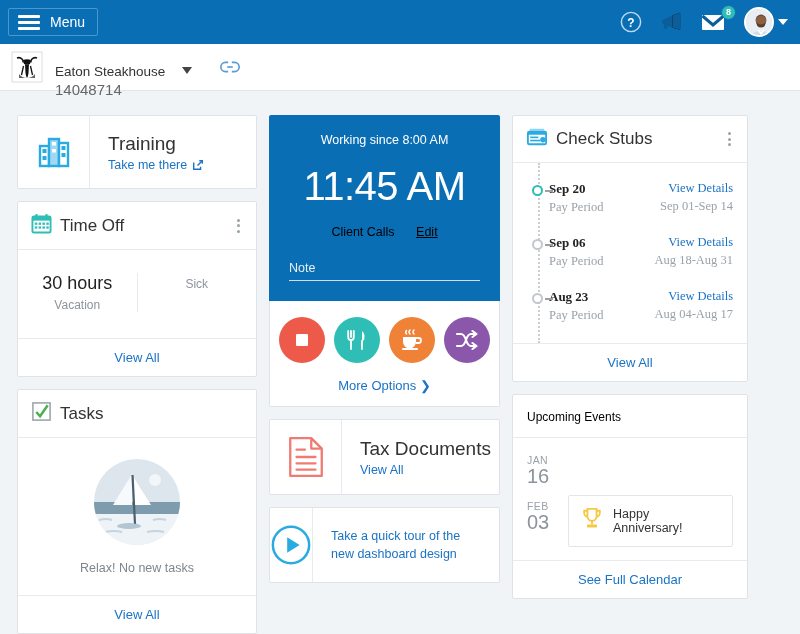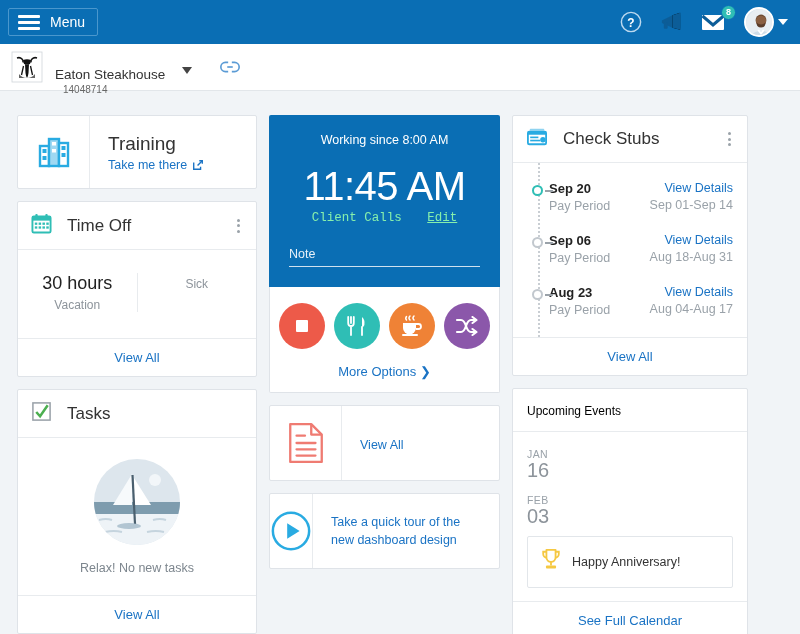--- a/index.html
+++ b/index.html
@@ -46,41 +46,41 @@
   }
 
   
   .companybar {
     height: 47px; background: #fff; border-bottom: 1px solid #e2e6ea;
     display: flex; align-items: center; padding: 0 10px; gap: 11px;
   }
   .logo-box { width: 34px; height: 34px; display: flex; align-items: center; justify-content: center; }
   .company-text { line-height: 1.15; }
   .company-name { font-size: 13.5px; color: #333; margin-top: 28px; }
-  .company-id { font-size: 10px; color: #666; margin-top: 1px; margin-left: 8px; }
+  .company-id { font-size: 15px; color: #666; margin-top: 1px; }
   .caret-dark {
     width: 0; height: 0; border-left: 5px solid transparent;
     border-right: 5px solid transparent; border-top: 7px solid #444;
     margin-left: 6px; margin-top: 6px; cursor: pointer;
   }
   .link-icon { margin-left: 16px; cursor: pointer; display: flex; }
 
   
   .page { display: flex; gap: 12px; padding: 24px 17px; align-items: flex-start; }
   .col { display: flex; flex-direction: column; gap: 12px; }
   .col-left  { width: 240px; }
   .col-mid   { width: 231px; }
   .col-right { width: 236px; }
 
   .card {
     background: #fff; border: 1px solid #dfe3e8; border-radius: 2px;
   }
   .card-head {
     display: flex; align-items: center; padding: 11px 13px;
-    border-bottom: 1px solid #e8ebee; gap: 15px;
+    border-bottom: 1px solid #e8ebee; gap: 8px;
   }
   .card-title { font-size: 17px; color: #333; font-weight: normal; }
   .kebab { margin-left: auto; display: flex; flex-direction: column; gap: 2.5px; cursor: pointer; padding: 3px; }
   .kebab i { width: 3px; height: 3px; border-radius: 50%; background: #9aa2a9; display: block; }
   .card-foot {
     border-top: 1px solid #e8ebee; text-align: center;
     padding: 11px 0; font-size: 13px; color: #1a73c4; cursor: pointer;
   }
 
   
@@ -101,37 +101,37 @@
   .to-lbl { font-size: 12px; color: #8d949b; margin-top: 4px; }
 
   
   .tasks-body { padding: 18px 0 20px; text-align: center; }
   .tasks-msg { font-size: 12.5px; color: #7d868e; margin-top: 9px; }
 
   
   .clock-card { background: #0a6eb4; border-radius: 2px 2px 0 0; padding: 18px 20px 20px; }
   .clock-since { text-align: center; color: #fff; font-size: 12.5px; }
   .clock-time { text-align: center; color: #fff; font-size: 40px; font-weight: normal; letter-spacing: -0.5px; margin-top: 17px; }
-  .clock-sub { text-align: center; color: #86efac; font-size: 12.5px; margin-top: 2px; font-family: Liberation Mono, monospace; }
+  .clock-sub { text-align: center; color: #000000; font-size: 12.5px; margin-top: 16px; }
   .clock-sub .edit { text-decoration: underline; margin-left: 18px; cursor: pointer; }
   .note-field {
     margin-top: 22px; border-bottom: 1px solid #cfe1ef;
     color: #e6f0f8; font-size: 12.5px; padding-bottom: 5px; cursor: text;
   }
   .actions { background: #fff; border: 1px solid #dfe3e8; border-top: none; border-radius: 0 0 2px 2px; padding: 16px 0 13px; }
   .action-row { display: flex; justify-content: center; gap: 9px; }
   .abtn { width: 46px; height: 46px; border-radius: 50%; display: flex; align-items: center; justify-content: center; cursor: pointer; }
   .more-opt { text-align: center; font-size: 13px; color: #1a73c4; margin-top: 15px; cursor: pointer; }
 
   
   .tour-body { padding: 18px 16px 18px 18px; display: flex; align-items: center; }
   .tour-text { font-size: 12.5px; color: #1a73c4; line-height: 1.45; cursor: pointer; }
 
   
-  .stubs-body { padding: 8px 0 10px; position: relative; }
+  .stubs-body { padding: 8px 0 10px; position: relative; font-family: Liberation Serif, serif; }
   .timeline { position: absolute; left: 25px; top: 0; bottom: 0; border-left: 2px dotted #c9ced3; }
   .stub { display: flex; align-items: flex-start; padding: 10px 14px 10px 36px; position: relative; }
   .dot {
     position: absolute; left: 19px; top: 14px;
     width: 11px; height: 11px; border-radius: 50%;
     background: #fff; border: 2px solid #c2c8ce; box-sizing: border-box;
   }
   .dot.active { border-color: #2fbeb5; border-width: 2.5px; }
   .dash { position: absolute; left: 32px; top: 19px; width: 8px; height: 1.5px; background: #9aa2a9; }
   .stub-left { flex: 1; }
@@ -139,21 +139,21 @@
   .stub-period { font-size: 12.5px; color: #9aa2a9; margin-top: 3px; }
   .stub-right { text-align: right; }
   .stub-link { font-size: 12.5px; color: #1a73c4; cursor: pointer; }
   .stub-range { font-size: 12.5px; color: #9aa2a9; margin-top: 3px; }
 
   
   .ue-head { padding: 12px 14px; border-bottom: 1px solid #e8ebee; }
   .ue-title { font-size: 12px; color: #000000; font-weight: normal; }
   .ue-body { padding: 11px 14px 13px; }
   .ev { display: flex; align-items: stretch; gap: 9px; margin-bottom: 8px; }
-  .ev:last-child { margin-bottom: 0; flex-direction: column; }
+  .ev:last-child { margin-bottom: 0; }
   .ev-date { width: 32px; text-align: left; padding-top: 5px; }
   .ev-mon { font-size: 10.5px; color: #9aa2a9; letter-spacing: 0.4px; }
   .ev-day { font-size: 20px; color: #8d949b; line-height: 1.05; }
   .ev-box {
     flex: 1; border: 1px solid #e2e6ea; border-radius: 2px;
     display: flex; align-items: center; gap: 10px; padding: 11px 12px;
     cursor: pointer;
   }
   .ev-label { font-size: 12.5px; color: #333; }
 </style>
@@ -403,20 +403,21 @@
             <path d="M22 2 v10 h10" fill="none" stroke="#ef7b72" stroke-width="2.2" stroke-linejoin="round"></path>
             <g stroke="#ef7b72" stroke-width="2.2" stroke-linecap="round">
               <path d="M8 13 h8"></path>
                 <path d="M8 20 h18"></path>
                 <path d="M8 26 h18"></path>
                 <path d="M8 32 h18"></path>
             </g>
           </svg>
         </div>
         <div class="tile-body">
+          <div class="tile-title">Tax Documents</div>
           <div class="tile-link">View All</div>
         </div>
       </div>
     </div>
 
     <div class="card">
       <div class="tile">
         <div class="tile-icon">
           <svg width="42" height="42" viewBox="0 0 44 44">
             <circle cx="22" cy="22" r="19" fill="#fff" stroke="#29abe2" stroke-width="2.6"></circle>

